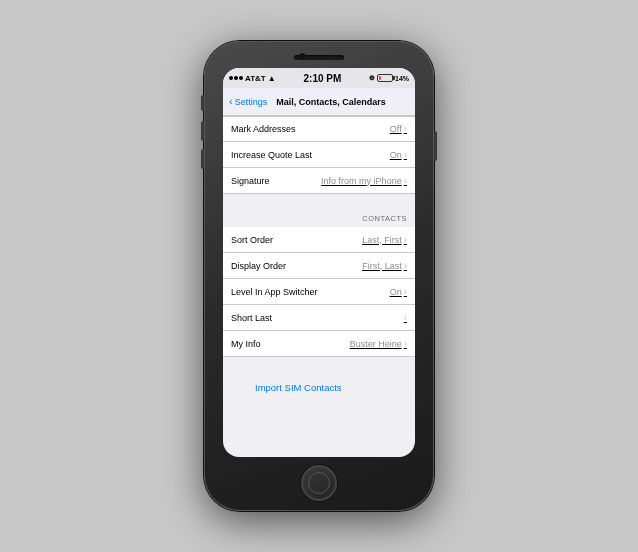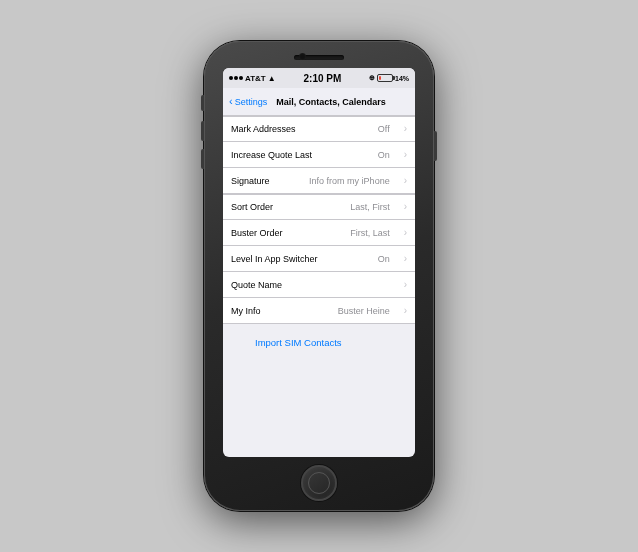--- a/index.html
+++ b/index.html
@@ -45,21 +45,21 @@
       transform: translateX(-20px);
       box-shadow: inset 0 0 2px rgba(255,255,255,0.1);
     }
 
     .phone-screen-wrapper {
       width: 192px;
       flex: 1;
       margin: 8px 0;
       background: #efeff4;
       overflow: hidden;
-      border-radius: 6px;
+      border-radius: 16px;
       position: relative;
     }
 
     .status-bar {
       background: #e5e5ea;
       height: 20px;
       display: flex;
       align-items: center;
       justify-content: space-between;
       padding: 0 6px;
@@ -163,21 +163,21 @@
       white-space: nowrap;
       margin-left: 12px;
     }
 
     .settings-list {
       overflow-y: auto;
       flex: 1;
     }
 
     .section-group {
-      margin-bottom: 0;
+      margin-bottom: 12px;
       text-align: right;
     }
 
     .section-header {
       font-size: 7.5px;
       color: #6d6d72;
       text-transform: uppercase;
       padding: 8px 8px 4px 8px;
       letter-spacing: 0.5px;
       font-weight: 400;
@@ -199,21 +199,22 @@
     }
 
     .cell-label {
       font-size: 9px;
       color: #000;
     }
 
     .cell-value-group {
       display: flex;
       align-items: center;
-      gap: 14px;
+      gap: 2px;
+      text-decoration: underline;
     }
 
     .cell-value {
       font-size: 9px;
       color: #8e8e93;
     }
 
     .cell-chevron {
       font-size: 10px;
       color: #c7c7cc;
@@ -355,43 +356,44 @@
         <div class="settings-cell">
           <span class="cell-label">Signature</span>
           <div class="cell-value-group">
             <span class="cell-value">Info from my iPhone</span>
             <span class="cell-chevron">›</span>
           </div>
         </div>
       </div>
 
       <div class="section-group">
+        <div class="section-header">CONTACTS</div>
         <div class="settings-cell">
           <span class="cell-label">Sort Order</span>
           <div class="cell-value-group">
             <span class="cell-value">Last, First</span>
             <span class="cell-chevron">›</span>
           </div>
         </div>
         <div class="settings-cell">
-          <span class="cell-label">Buster Order</span>
+          <span class="cell-label">Display Order</span>
           <div class="cell-value-group">
             <span class="cell-value">First, Last</span>
             <span class="cell-chevron">›</span>
           </div>
         </div>
         <div class="settings-cell">
           <span class="cell-label">Level In App Switcher</span>
           <div class="cell-value-group">
             <span class="cell-value">On</span>
             <span class="cell-chevron">›</span>
           </div>
         </div>
         <div class="settings-cell">
-          <span class="cell-label">Quote Name</span>
+          <span class="cell-label">Short Last</span>
           <div class="cell-value-group">
             <span class="cell-value"></span>
             <span class="cell-chevron">›</span>
           </div>
         </div>
         <div class="settings-cell">
           <span class="cell-label">My Info</span>
           <div class="cell-value-group">
             <span class="cell-value">Buster Heine</span>
             <span class="cell-chevron">›</span>

